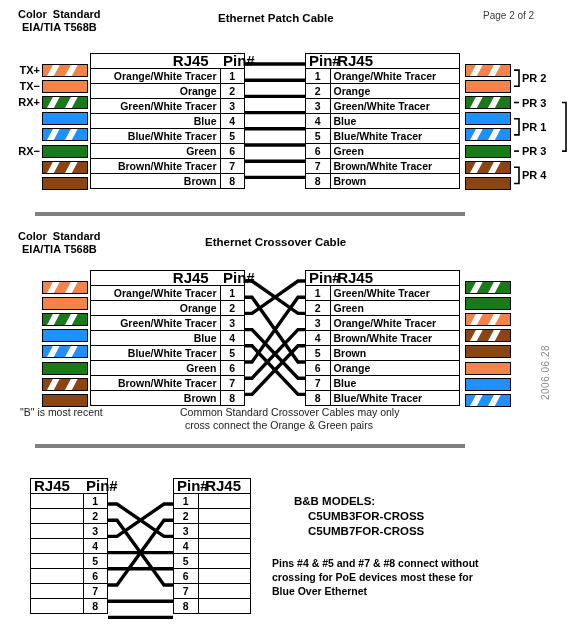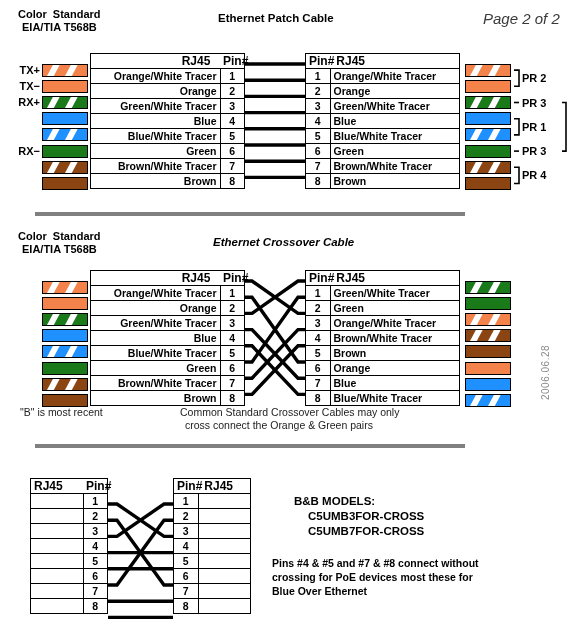--- a/index.html
+++ b/index.html
@@ -23,24 +23,23 @@
     font-size: 11px;
     line-height: 13px;
     white-space: pre;
   }
   .title-cable {
     font-weight: bold;
     font-size: 11.5px;
     white-space: pre;
   }
   .page-label {
-    font-size: 15px;
+    font-size: 10px;
     color: #3a3a3a;
     white-space: pre;
-    font-style: italic;
   }
 
   
   .pintable {
     border-collapse: collapse;
     border: 1.6px solid #000;
     background: #fff;
     table-layout: fixed;
   }
   .pintable td, .pintable th {
@@ -50,21 +49,21 @@
     height: 14px;
     padding: 0 3px;
     line-height: 14px;
     white-space: nowrap;
     background: #fff;
   }
   .pintable .hrow td {
     border-left: none;
     border-right: none;
     border-top: none;
-    font-size: 12px;
+    font-size: 15px;
     margin-top: 13px;
   }
   .c-name  { text-align: right; }
   .c-nameL { text-align: left;  }
   .c-pin   { text-align: center; width: 18px; }
   .swatch {
     width: 46px;
     height: 13px;
     border: 1.3px solid #000;
     box-sizing: border-box;
@@ -334,21 +333,21 @@
       <text x="10" y="99.1" font-family="Liberation Sans, sans-serif" font-size="11" font-weight="bold" fill="#000">PR 3</text>
       <path d="M50,46.5 L54,46.5 L54,95.1 L50,95.1" stroke="#000" stroke-width="1.6" fill="none"></path>
     </svg>
 </div>
 
 <div class="abs divider" style="left:35px; top:212px; width:430px;"></div>
 
 <div class="abs hdr-bold" style="left:18px; top:230px;">Color  Standard</div>
 <div class="abs hdr-bold" style="left:22px; top:243px;">EIA/TIA T568B</div>
 
-<div class="abs title-cable" style="left:213px; top:236px;font-style:italic;">Ethernet Crossover Cable</div>
+<div class="abs title-cable" style="left:205px; top:236px;">Ethernet Crossover Cable</div>
 
 <div class="abs" id="cross-left-swatches" style="left:42px; top:279px;">
     <div style="height:16.2px;display:flex;align-items:center;">
       <div class="swatch" style="background:#F4834B;">
         <span class="tracer t1"></span>
         <span class="tracer t2"></span>
       </div>
     </div>
     <div style="height:16.2px;display:flex;align-items:center;">
       <div class="swatch" style="background:#F4834B;"></div>

